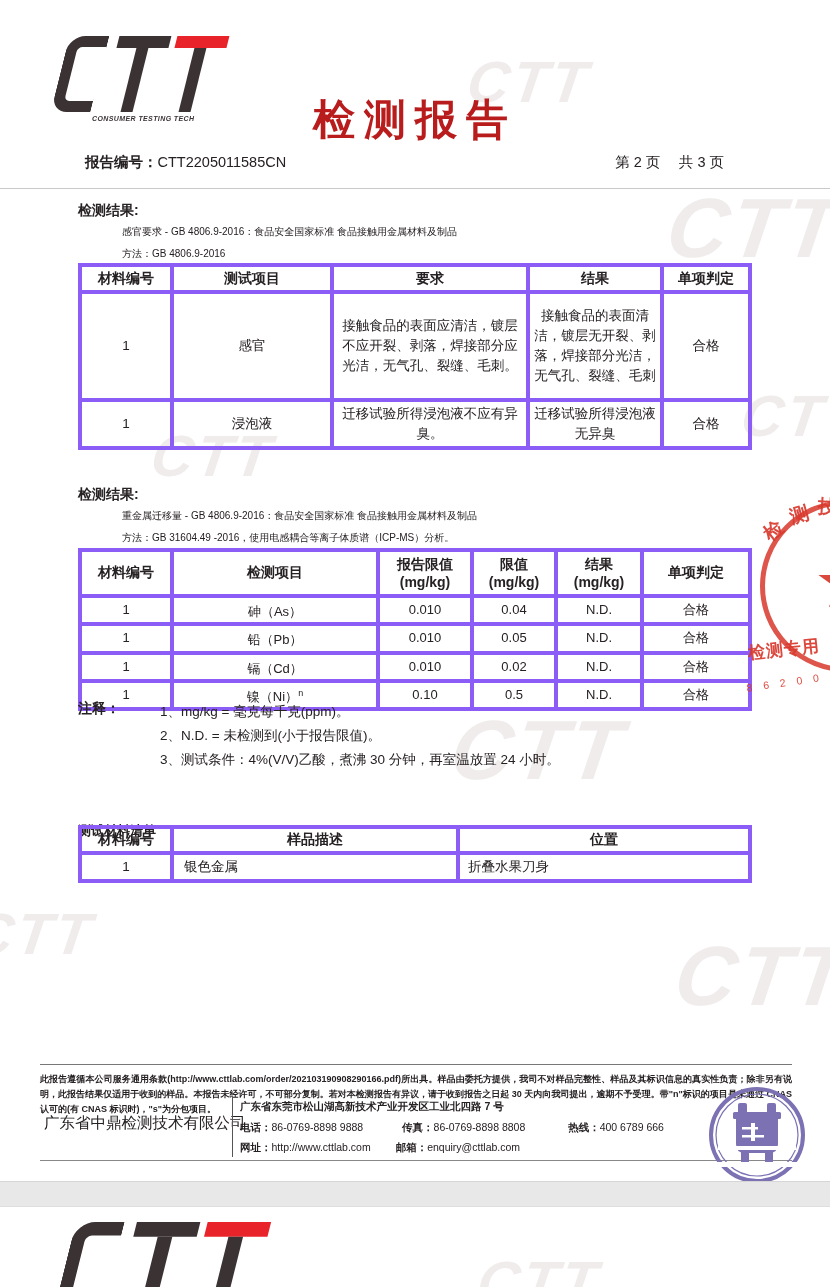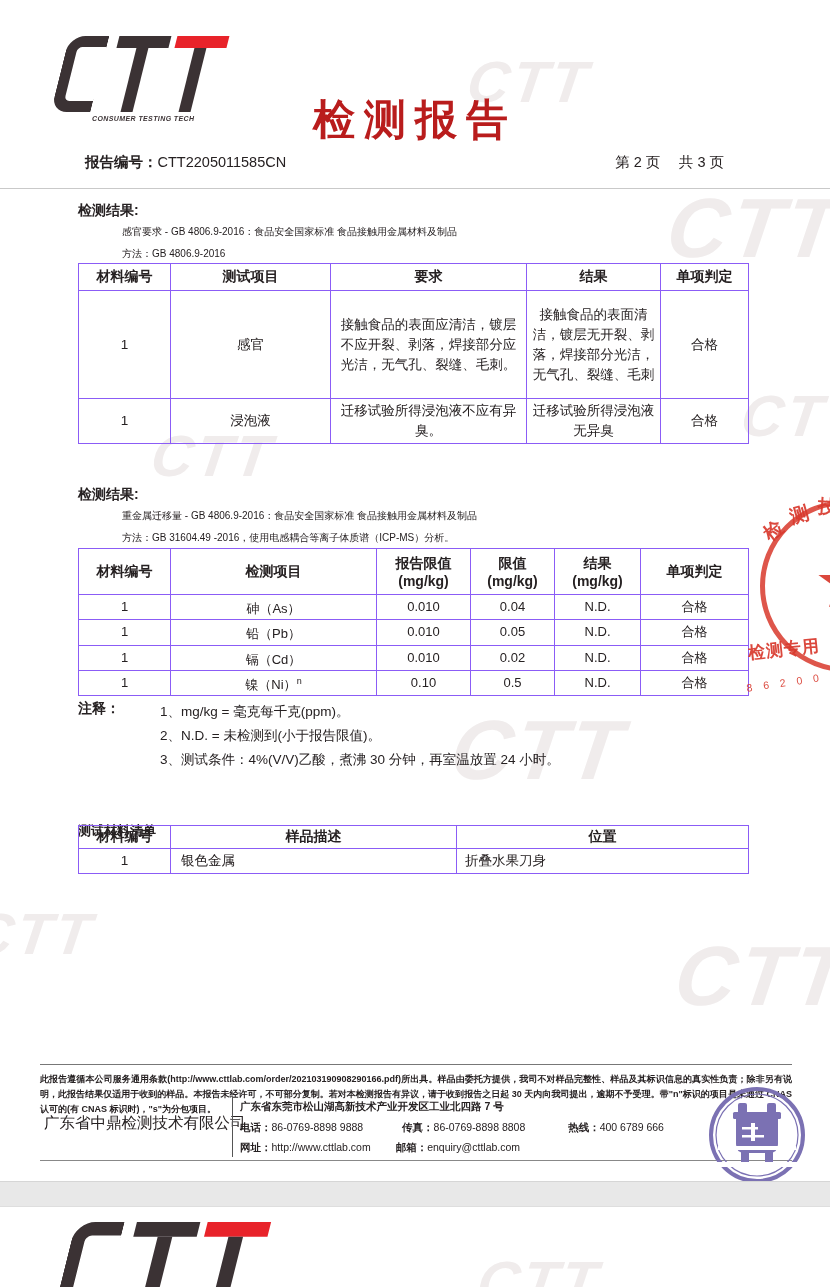--- a/index.html
+++ b/index.html
@@ -34,21 +34,21 @@
   .report-row .lab { font-weight:bold; }
   .page-info { position:absolute; right:30px; top:0; font-weight:normal; }
   .hr-top { position:absolute; left:0; top:188px; width:100%; height:1px; background:#c9c9c9; }
 
   
   .sec-head { position:absolute; left:78px; font-size:14px; font-weight:bold; z-index:2; }
   .sec-line { position:absolute; left:78px; font-size:10px; z-index:2;margin-left:44px; }
   .u { }
 
   table { border-collapse:collapse; table-layout:fixed; width:670px; background:transparent; z-index:2; position:absolute; left:78px; }
-  th,td { border:1px solid #8b5cf6; text-align:center; vertical-align:middle; padding:2px 4px; }
+  th,td { border:4px solid #8b5cf6; text-align:center; vertical-align:middle; padding:2px 4px; }
   th { font-size:14px; font-weight:bold; }
   td { font-size:13.5px; line-height:20px; }
   .t2 td { font-size:13px; line-height:16px; }
   sup.nsup { font-size:9px; }
 
   
   .notes-label { position:absolute; left:78px; top:700px; font-size:14px; font-weight:bold; z-index:2; }
   .notes { position:absolute; left:160px; top:700px; font-size:13.5px; line-height:24px; z-index:2; }
 
   

